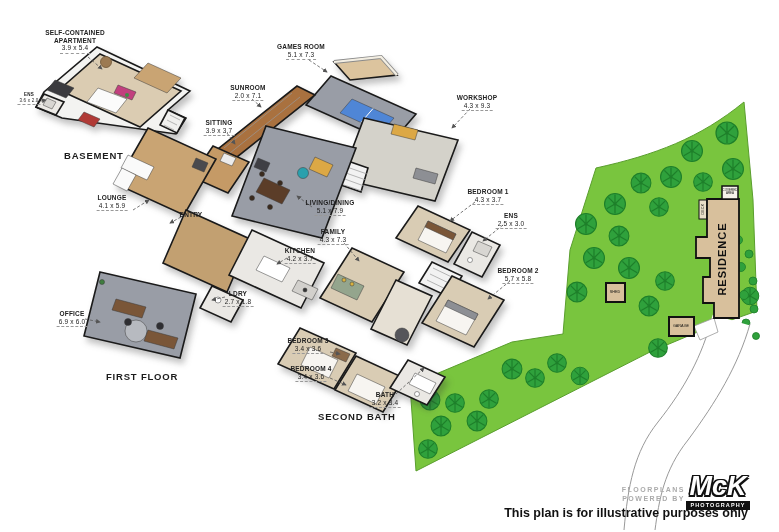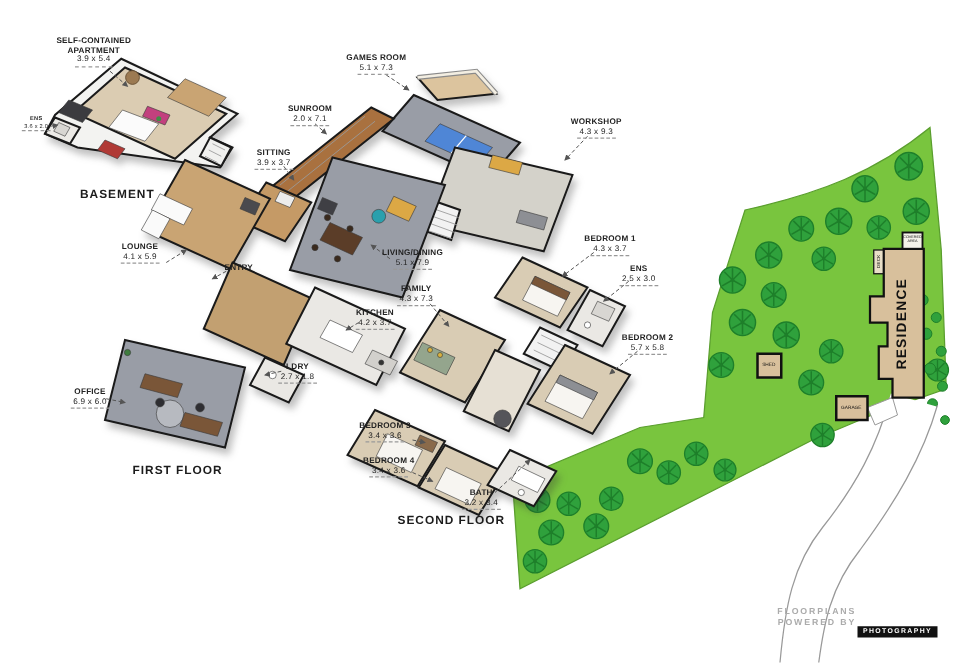--- a/index.html
+++ b/index.html
@@ -257,27 +257,29 @@
 <div class="co" style="left:72px;top:310px"><div class="nm">OFFICE</div><div class="dm">6.9 x 6.0</div></div>
 <div class="co" style="left:488px;top:188px"><div class="nm">BEDROOM 1</div><div class="dm">4.3 x 3.7</div></div>
 <div class="co" style="left:511px;top:212px"><div class="nm">ENS</div><div class="dm">2.5 x 3.0</div></div>
 <div class="co" style="left:518px;top:267px"><div class="nm">BEDROOM 2</div><div class="dm">5.7 x 5.8</div></div>
 <div class="co" style="left:308px;top:337px"><div class="nm">BEDROOM 3</div><div class="dm">3.4 x 3.6</div></div>
 <div class="co" style="left:311px;top:365px"><div class="nm">BEDROOM 4</div><div class="dm">3.4 x 3.6</div></div>
 <div class="co" style="left:385px;top:391px"><div class="nm">BATH</div><div class="dm">3.2 x 3.4</div></div>
 
 <div class="ftitle" style="left:64px;top:150px">BASEMENT</div>
 <div class="ftitle" style="left:106px;top:371px">FIRST FLOOR</div>
-<div class="ftitle" style="left:318px;top:411px">SECOND FLOOR</div>
+<div class="ftitle" style="left:318px;top:411px">SECOND BATH</div>
 
 <div class="sitev res-label" style="left:722px;top:259px">RESIDENCE</div>
 <div class="sitev deck-label" style="left:703px;top:209px">DECK</div>
 <div class="bldg-label" style="left:730px;top:192px;width:15px;font-size:3px;line-height:3.4px">COVERED AREA</div>
 <div class="bldg-label" style="left:615px;top:292px">SHED</div>
 <div class="bldg-label" style="left:681px;top:326px">GARAGE</div>
 
 <div class="powered">
   <div>FLOORPLANS</div>
   <div>POWERED BY</div>
 </div>
+<div class="logo-mck">McK</div>
 <div class="logo-bar">PHOTOGRAPHY</div>
+<div class="disclaimer">This plan is for illustrative purposes only</div>
 
 </div>
 
 </body></html>

